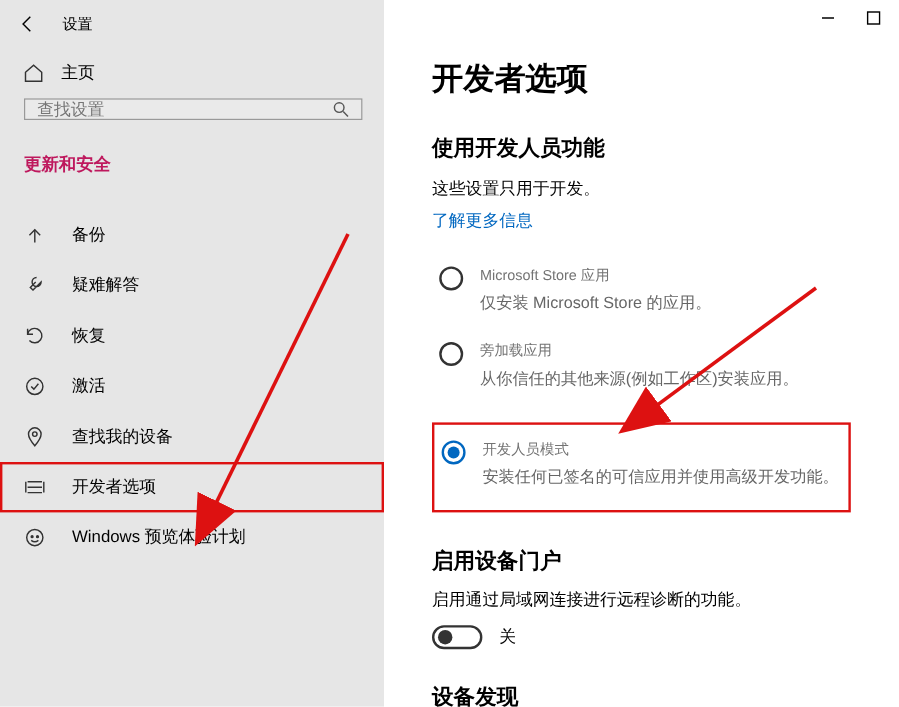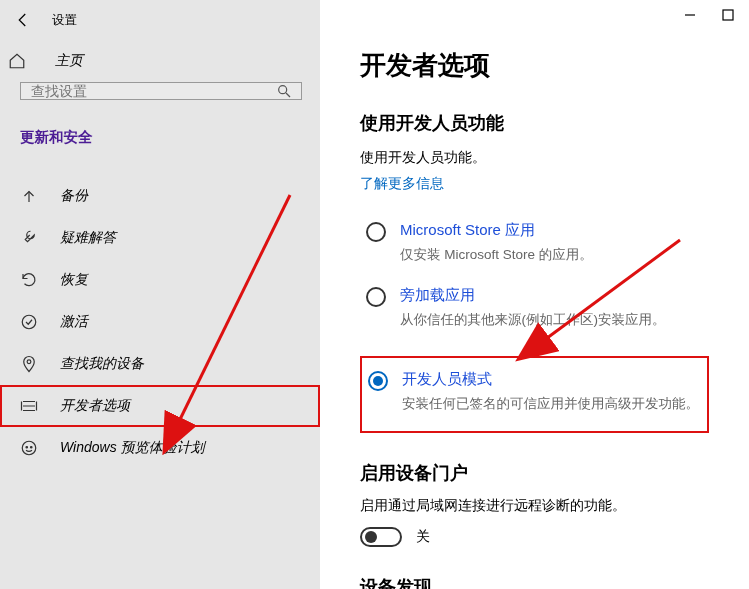--- a/index.html
+++ b/index.html
@@ -3,30 +3,30 @@
 <meta charset="utf-8">
 <style>
   * { box-sizing: border-box; margin: 0; padding: 0; }
   html, body { width: 749px; height: 589px; overflow: hidden; font-family: "Microsoft YaHei", "Segoe UI", sans-serif; font-size: 14px; color: #000; background: #fff; }
   .app { display: flex; height: 100%; }
 
   
   .sidebar { width: 320px; background: #e6e6e6; display: flex; flex-direction: column; position: relative; }
   .titlebar { display: flex; align-items: center; height: 40px; padding-left: 12px; gap: 18px; font-size: 12.5px; color: #000; text-align: center; }
   .titlebar .back-btn { width: 22px; height: 22px; display: flex; align-items: center; justify-content: center; }
-  .home-row { display: flex; align-items: center; gap: 29px; padding: 12px 20px 12px 8px; font-style: italic; }
+  .home-row { display: flex; align-items: center; gap: 14px; padding: 12px 20px 12px 19px; }
   .home-row .icon { width: 18px; display: flex; justify-content: center; color: #333; }
   .search-wrap { padding: 0 18px 8px 20px; }
   .search-box { position: relative; height: 18px; border: 1px solid #999; background: #eaeaea; display: flex; align-items: center; }
   .search-box input { flex: 1; border: none; outline: none; background: transparent; padding: 0 10px; font-size: 14px; color: #555; }
   .search-box .sicon { width: 34px; display: flex; align-items: center; justify-content: center; color: #555; }
-  .group-title { padding: 20px 20px 10px 20px; font-size: 14.5px; font-weight: 600; color: #4c1d95; font-family: Liberation Serif, serif; }
+  .group-title { padding: 20px 20px 10px 20px; font-size: 14.5px; font-weight: 600; color: #be185d; font-family: Liberation Serif, serif; }
 
   .nav { display: flex; flex-direction: column; margin-top: 18px; }
-  .nav-item { display: flex; align-items: center; gap: 22px; padding: 12px 20px 12px 20px; color: #000; font-style: italic; }
+  .nav-item { display: flex; align-items: center; gap: 22px; padding: 12px 20px 12px 20px; color: #000; }
   .nav-item .icon { width: 18px; display: flex; justify-content: center; color: #333; }
   .nav-item.selected { outline: 2px solid #d11; outline-offset: -2px; }
 
   
   .main { flex: 1; background: #fff; display: flex; flex-direction: column; position: relative; }
   .win-controls { position: absolute; top: 0; right: 0; height: 30px; display: flex; gap: 20px; padding-right: 12px; align-items: center; color: #000; }
   .win-controls div { width: 18px; height: 18px; display: flex; align-items: center; justify-content: center; }
 
   .content { padding: 48px 40px 0 40px; display: flex; flex-direction: column; }
   .h1 { font-size: 26px; font-weight: 600; margin-bottom: 24px; }
@@ -35,21 +35,21 @@
 
   .note { font-size: 14px; color: #000; margin-bottom: 8px; }
   .link { font-size: 14px; color: #0067c0; text-decoration: none; margin-bottom: 20px; display: inline-block; }
 
   .radio-group { display: flex; flex-direction: column; gap: 0; }
   .radio-item { display: flex; align-items: flex-start; gap: 14px; padding: 8px 6px 14px 6px; }
   .radio-item.selected-box { border: 2px solid #d11; padding: 12px 6px 18px 6px; margin-top: 13px; }
   .radio-outer { width: 20px; height: 20px; border: 2px solid #333; border-radius: 50%; flex-shrink: 0; display: flex; align-items: center; justify-content: center; margin-top: 1px; }
   .radio-item.checked .radio-outer { border-color: #0067c0; }
   .radio-inner { width: 10px; height: 10px; border-radius: 50%; background: #0067c0; }
-  .radio-label { font-size: 15px; color: #1d4ed8; }
+  .radio-label { font-size: 12px; color: #737373; }
   .radio-desc { font-size: 13.5px; color: #666; margin-top: 6px; }
   .radio-text { display: flex; flex-direction: column; }
 
   .portal-desc { font-size: 14px; color: #000; margin-bottom: 12px; }
   .toggle-row { display: flex; align-items: center; gap: 14px; }
   .toggle { width: 42px; height: 20px; border: 2px solid #333; border-radius: 12px; position: relative; }
   .toggle .knob { width: 12px; height: 12px; background: #333; border-radius: 50%; position: absolute; left: 3px; top: 2px; }
   .toggle-label { font-size: 14px; }
 
   .partial-heading { font-size: 18px; font-weight: 600; margin-top: 28px; color: #000; }
@@ -186,21 +186,21 @@
         <svg width="12" height="12" viewBox="0 0 12 12" fill="none" stroke="#000" stroke-width="1.2">
             <rect x="1" y="1" width="10" height="10"></rect>
           </svg>
       </div>
     </div>
 
     <div class="content">
       <div class="h1">开发者选项</div>
 
       <div class="h2">使用开发人员功能</div>
-      <div class="note">使用开发人员功能。</div>
+      <div class="note">这些设置只用于开发。</div>
       <a class="link" href="#">了解更多信息</a>
 
       <div class="radio-group">
 
         <div class="radio-item">
           <div class="radio-outer"></div>
           <div class="radio-text">
             <span class="radio-label">Microsoft Store 应用</span>
             <span class="radio-desc">仅安装 Microsoft Store 的应用。</span>
           </div>

